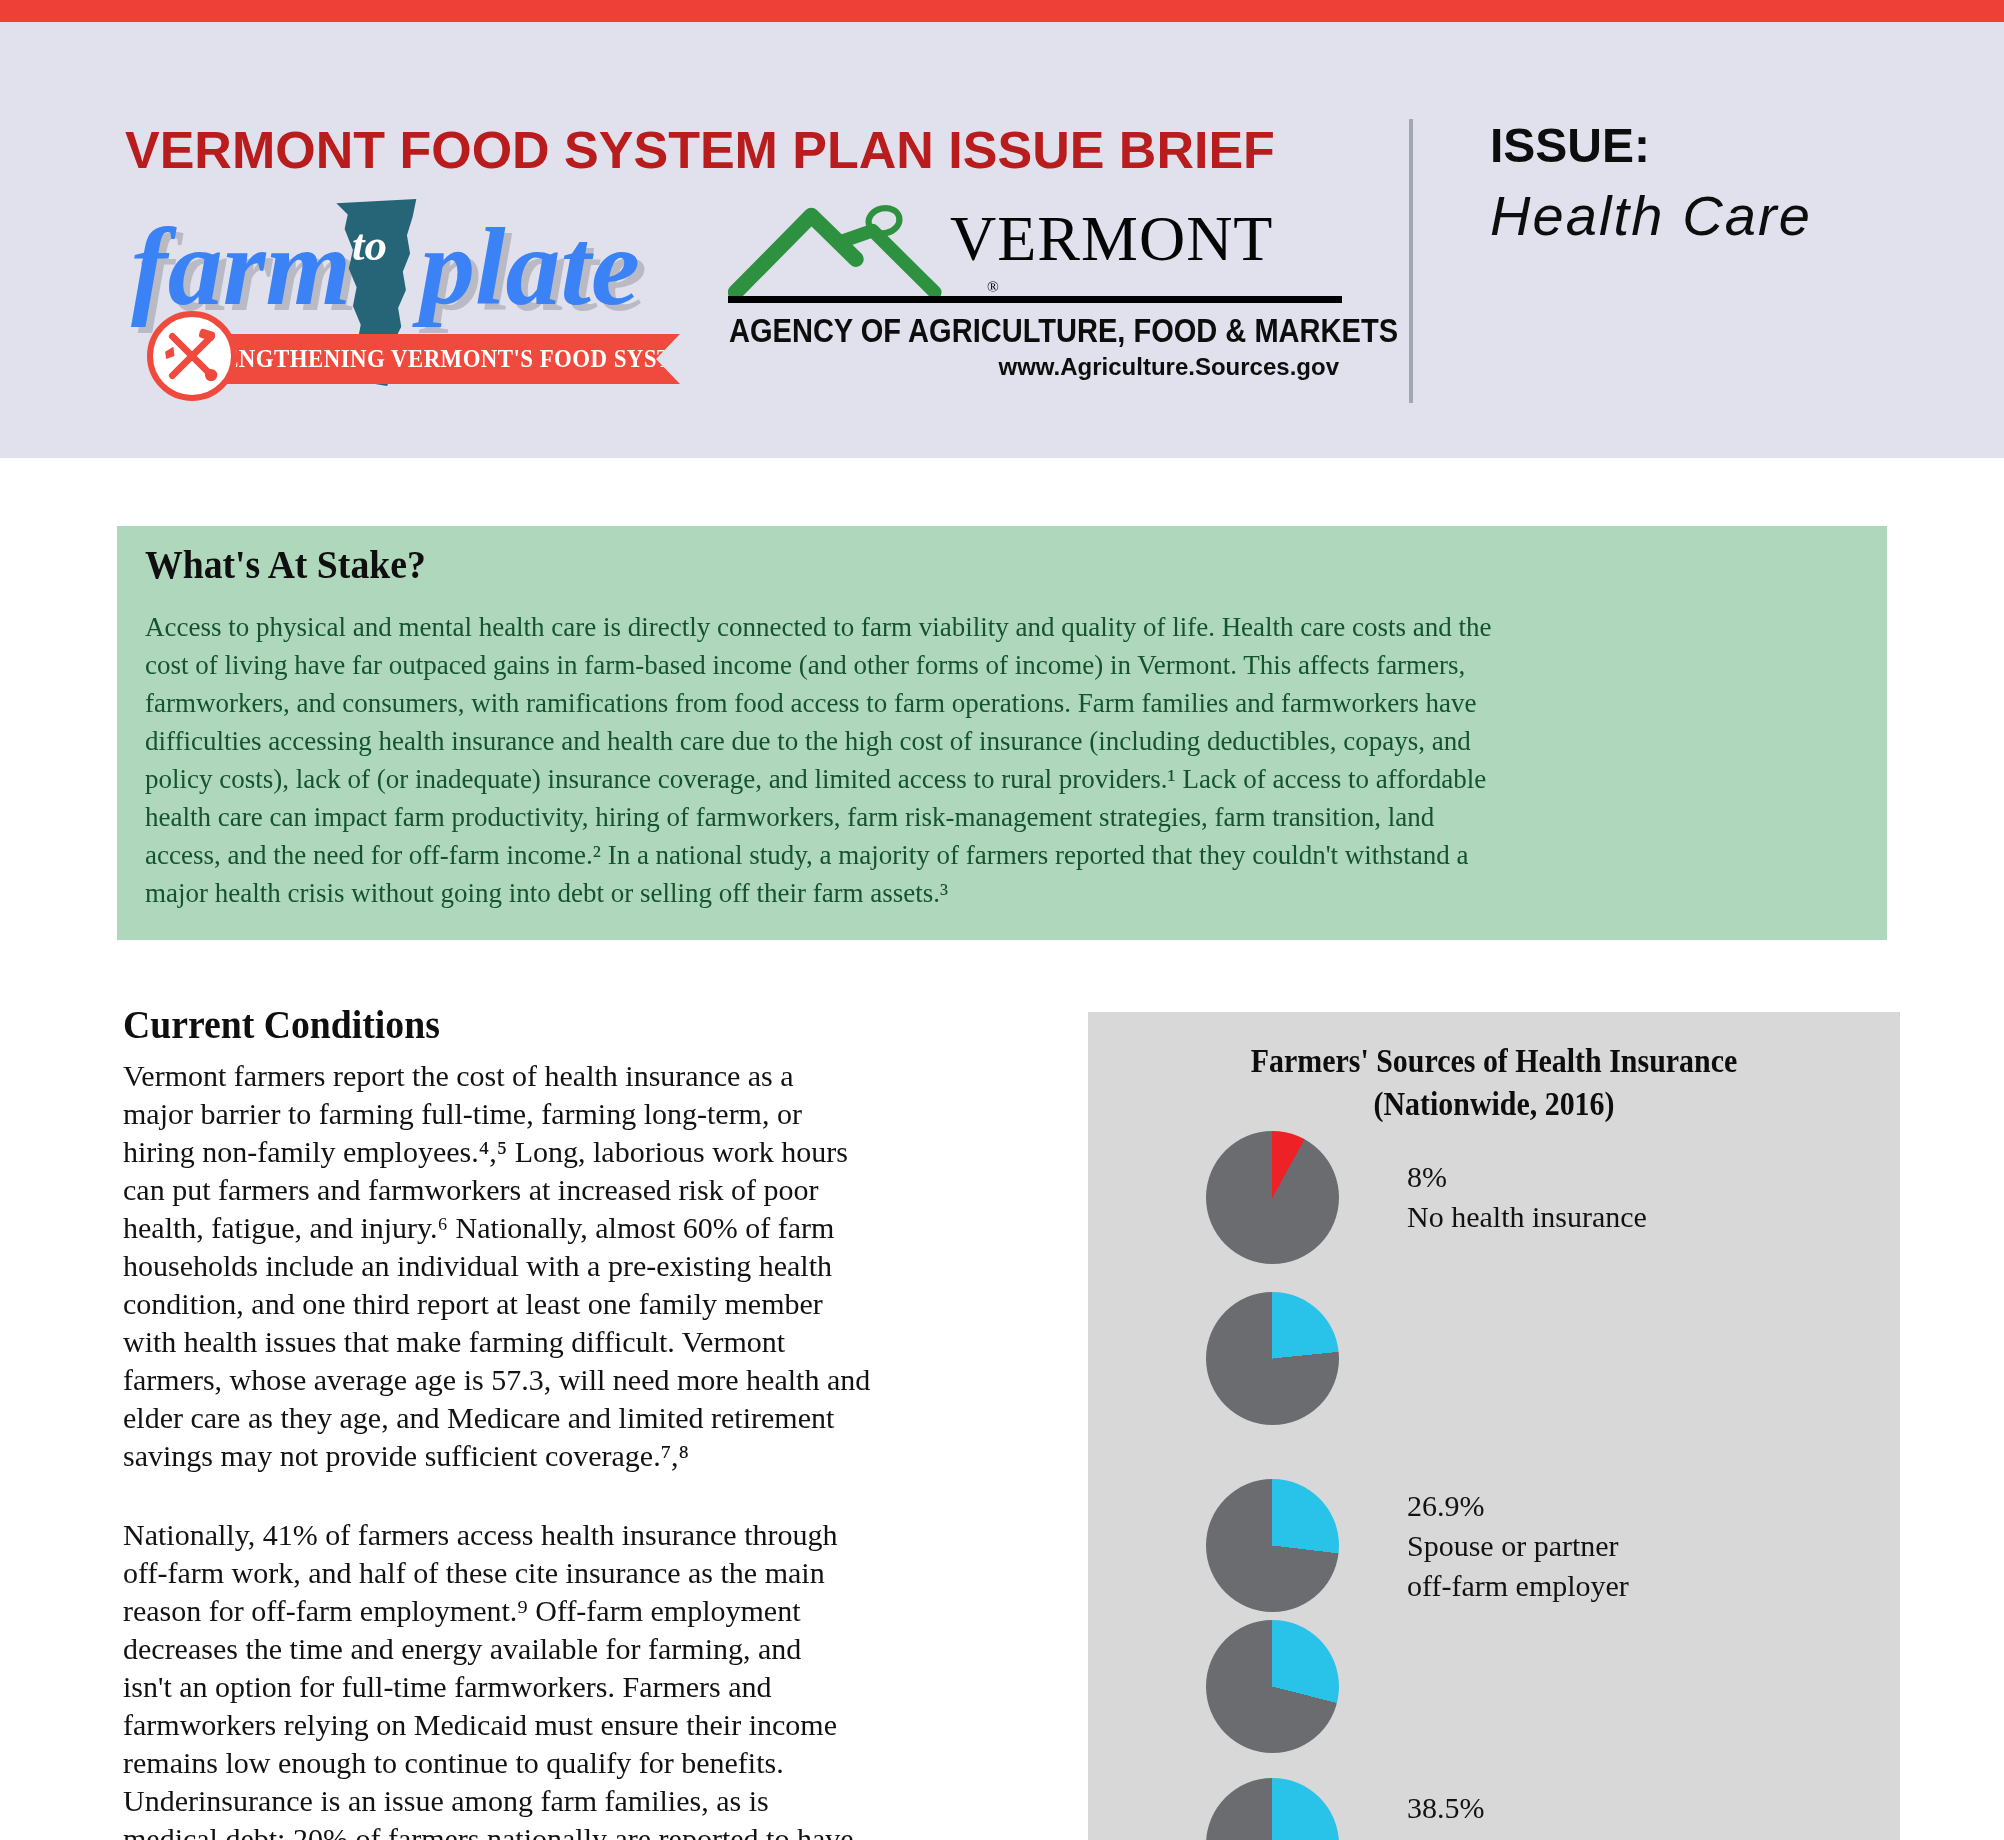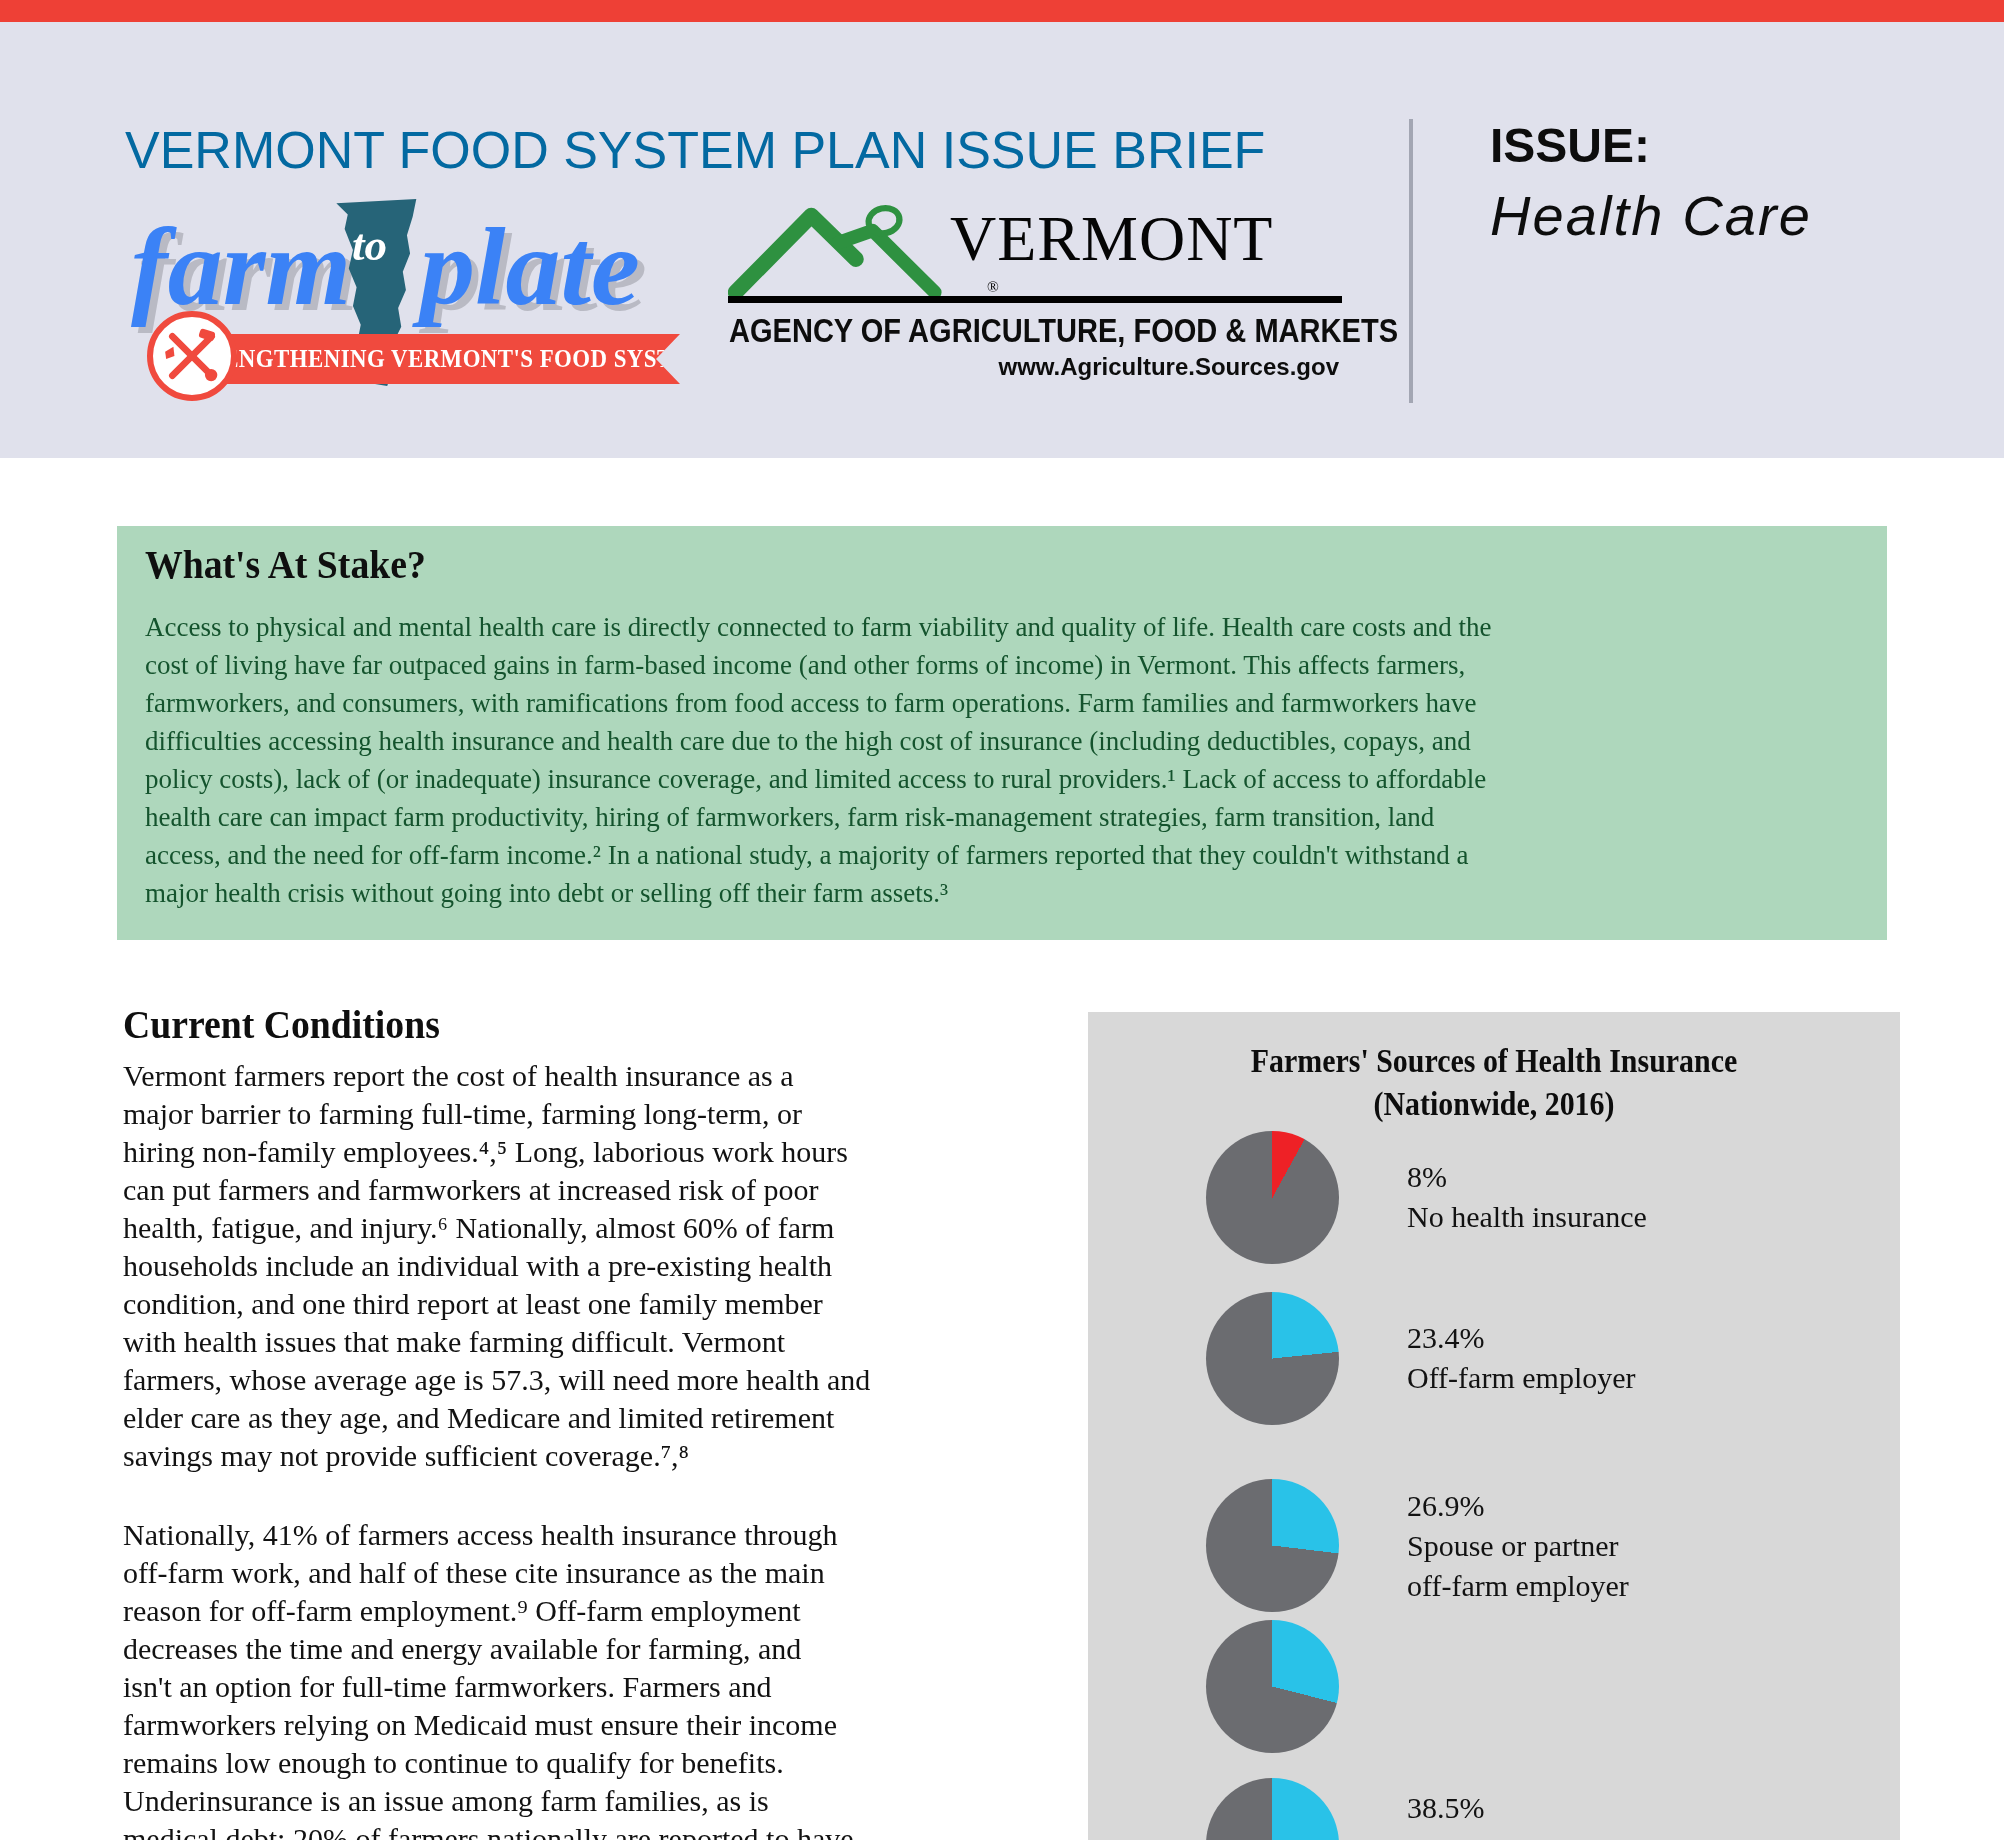--- a/index.html
+++ b/index.html
@@ -4,21 +4,21 @@
 <style>
   html,body{margin:0;padding:0;background:#fff;}
   .page{position:relative;width:2005px;height:1841px;background:#ffffff;overflow:hidden;
         font-family:"Liberation Serif","DejaVu Serif",serif;color:#111;}
   .sans{font-family:"Liberation Sans","DejaVu Sans",sans-serif;}
   .abs{position:absolute;}
 
   
   .header-band{left:0;top:0;width:2005px;height:458px;background:#e0e1ec;}
   .topbar{left:0;top:0;width:2005px;height:22px;background:#ee4036;}
-  .brief-title{left:125px;top:120px;font-weight:normal;font-size:52px;letter-spacing:0px;white-space:nowrap;color:#0369a1;}
+  .brief-title{left:125px;top:120px;font-weight:bold;font-size:52px;letter-spacing:0px;white-space:nowrap;color:#b91c1c;}
   .issue-label{left:1490px;top:118px;font-weight:bold;font-size:48px;color:#0d0d0d;}
   .issue-value{left:1490px;top:183px;font-style:italic;font-size:56px;letter-spacing:2.1px;color:#0d0d0d;}
   .divider{left:1409px;top:119px;width:4.2px;height:284px;background:#a3a6b3;}
 
   
   .ftp-word{font-style:italic;font-weight:bold;font-size:110px;color:#3b82f6;
             text-shadow:6.8px 5.7px 0 #b9bac4;white-space:nowrap;line-height:1;}
   .ftp-farm{left:131px;top:212px;}
   .ftp-plate{left:420px;top:212px;}
   .vt-shape{left:329px;top:199px;}
@@ -140,22 +140,20 @@
 
   <div class="abs chart-panel"></div>
   <div class="abs chart-title">Farmers' Sources of Health Insurance
 (Nationwide, 2016)</div>
 
   <div class="abs pie pie1" style="background: conic-gradient(rgb(238, 33, 38) 0deg, rgb(238, 33, 38) 28.8deg, rgb(107, 108, 112) 28.8deg, rgb(107, 108, 112) 360deg);"></div>
   <div class="abs pie-label plab1"><span>8%</span>
 <span>No health insurance</span></div>
 
   <div class="abs pie pie2" style="background: conic-gradient(rgb(41, 194, 232) 0deg, rgb(41, 194, 232) 84.24deg, rgb(107, 108, 112) 84.24deg, rgb(107, 108, 112) 360deg);"></div>
-  <div class="abs pie-label plab2"><span>23.4%</span>
-<span>Off-farm employer</span></div>
 
   <div class="abs pie pie3" style="background: conic-gradient(rgb(41, 194, 232) 0deg, rgb(41, 194, 232) 96.84deg, rgb(107, 108, 112) 96.84deg, rgb(107, 108, 112) 360deg);"></div>
   <div class="abs pie-label plab3"><span>26.9%</span>
 <span>Spouse or partner
 off-farm employer</span></div>
 
   <div class="abs pie pie4" style="background: conic-gradient(rgb(41, 194, 232) 0deg, rgb(41, 194, 232) 104.4deg, rgb(107, 108, 112) 104.4deg, rgb(107, 108, 112) 360deg);"></div>
 
   <div class="abs pie pie5" style="background: conic-gradient(rgb(41, 194, 232) 0deg, rgb(41, 194, 232) 138.6deg, rgb(107, 108, 112) 138.6deg, rgb(107, 108, 112) 360deg);"></div>
   <div class="abs pie-label plab5"><span>38.5%</span></div>

